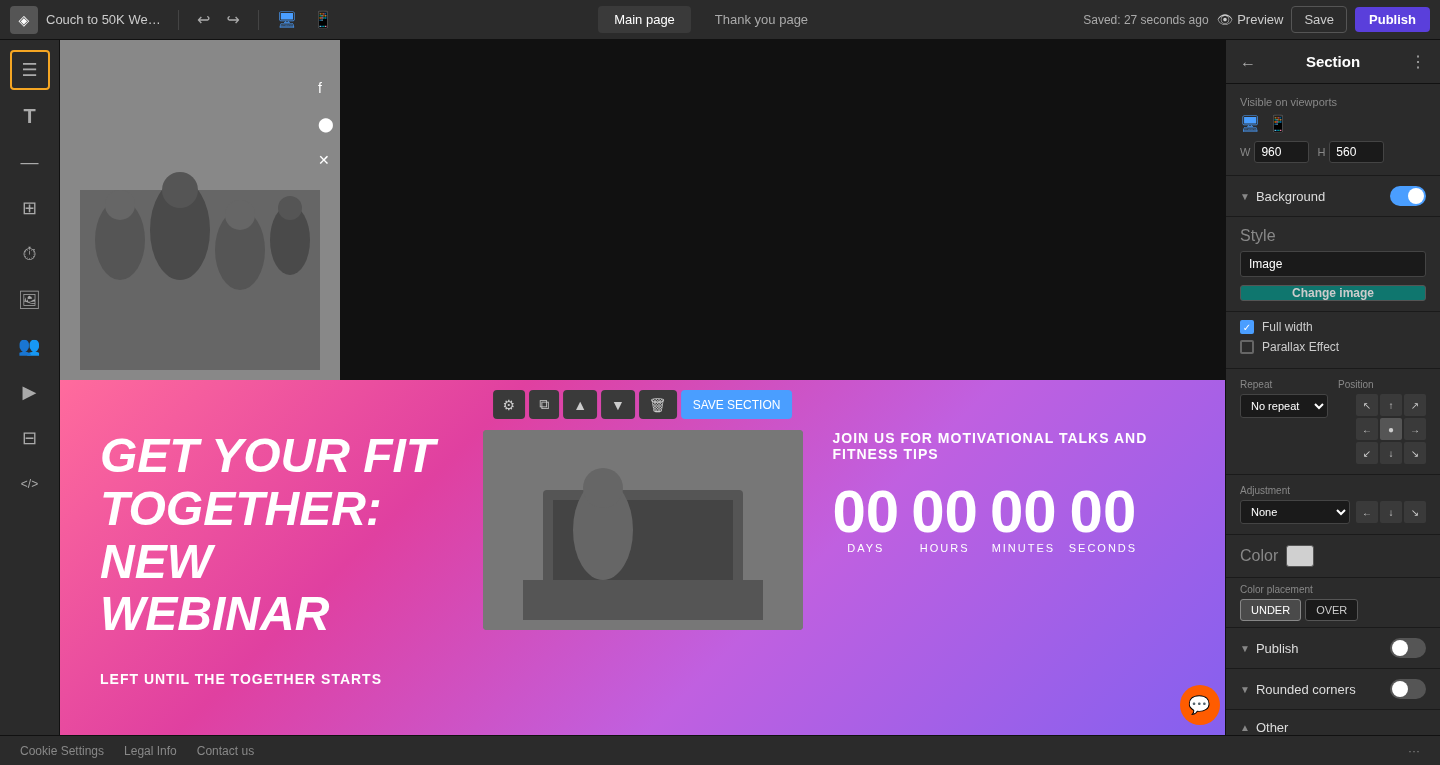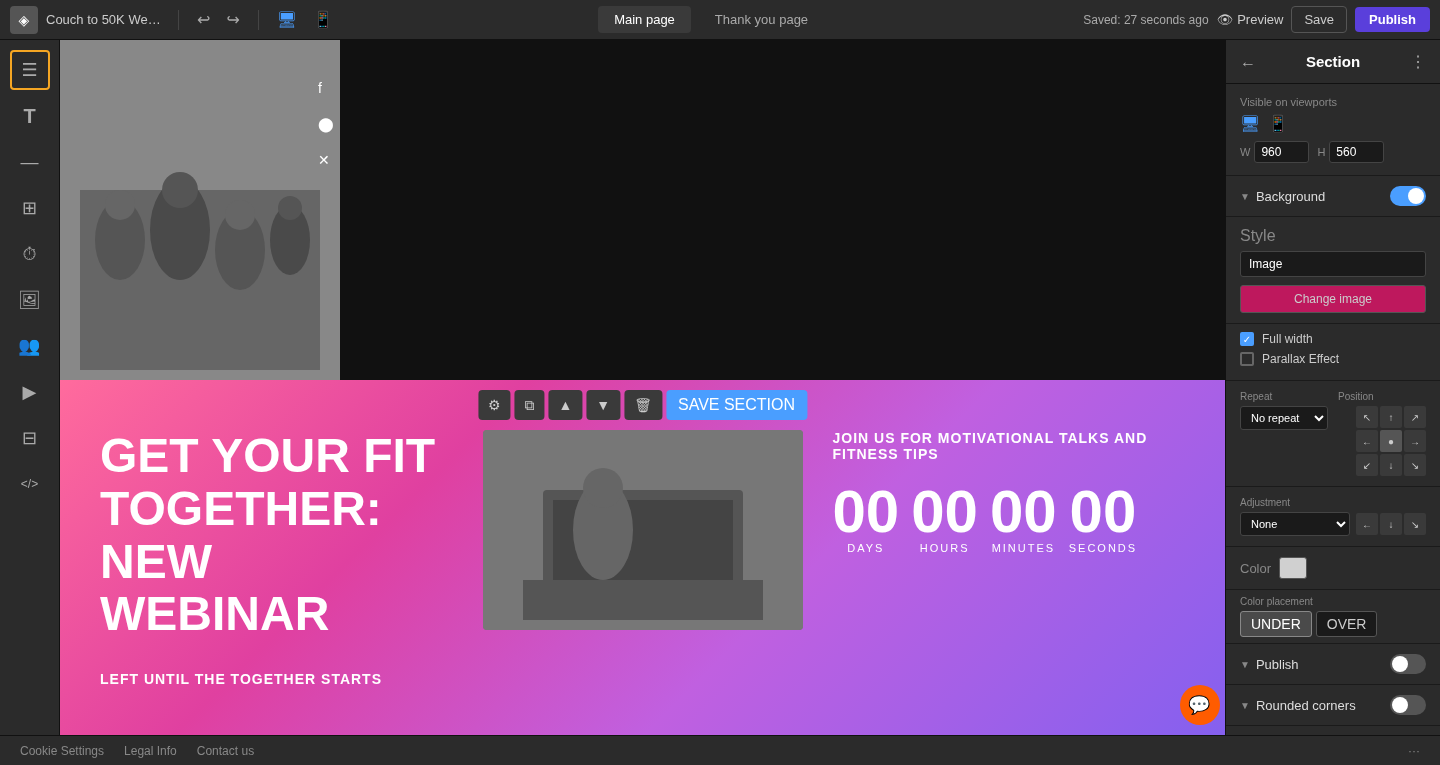--- a/index.html
+++ b/index.html
@@ -39,25 +39,25 @@
     
     .section-hero { width: 100%; min-height: 340px; background: #111; display: flex; position: relative; }
     .section-hero-left { flex: 1; padding: 40px 40px; }
     .hero-title { font-size: 72px; font-weight: 900; color: #fff; line-height: 1; text-transform: uppercase; font-family: 'Impact', sans-serif; }
     .section-hero-right { width: 280px; position: relative; }
     .social-icons { position: absolute; right: 0; top: 0; width: 30px; display: flex; flex-direction: column; gap: 20px; padding: 40px 8px; color: #fff; font-size: 14px; }
 
     
     .section-webinar { width: 100%; min-height: 400px; background: linear-gradient(135deg, #ff6b9d 0%, #e040a0 30%, #c060e0 60%, #8060f0 100%); position: relative; }
     .section-toolbar { position: absolute; top: 10px; left: 50%; transform: translateX(-50%); display: flex; gap: 4px; z-index: 10; }
-    .section-toolbar-btn { background: #3a3a3a; border: none; color: #ccc; padding: 6px 10px; border-radius: 4px; cursor: pointer; font-size: 16px; }
+    .section-toolbar-btn { background: #3a3a3a; border: none; color: #ccc; padding: 6px 10px; border-radius: 4px; cursor: pointer; font-size: 12px; }
     .section-toolbar-btn.save { background: #4a9eff; color: #fff; padding: 6px 12px; }
     .section-toolbar-btn.icon { font-size: 14px; }
     .section-webinar-content { display: flex; padding: 50px 40px 30px; gap: 30px; }
-    .webinar-left { flex: 1; }
+    .webinar-left { flex: 1; font-style: italic; }
     .webinar-title { font-size: 48px; font-weight: 900; color: #fff; text-transform: uppercase; line-height: 1.1; font-family: 'Impact', sans-serif; }
     .webinar-right { flex: 1; }
     .webinar-join { font-size: 14px; font-weight: 700; color: #fff; letter-spacing: 1px; margin-bottom: 20px; }
     .countdown { display: flex; gap: 12px; margin-bottom: 10px; }
     .countdown-item { text-align: center; }
     .countdown-num { font-size: 60px; font-weight: 900; color: #fff; font-family: 'Impact', sans-serif; line-height: 1; }
     .countdown-label { font-size: 11px; color: #fff; letter-spacing: 2px; }
     .webinar-footer { font-size: 14px; color: #fff; font-weight: 600; letter-spacing: 1px; padding: 0 40px; padding-bottom: 20px; }
 
     
@@ -78,21 +78,21 @@
     .rp-row { display: flex; align-items: center; justify-content: space-between; padding: 10px 14px; border-bottom: 1px solid #1a1a1a; }
     .rp-row-label { font-size: 13px; color: #ddd; display: flex; align-items: center; gap: 6px; }
     .chevron-icon { color: #888; font-size: 10px; }
     .toggle { width: 36px; height: 20px; background: #4a9eff; border-radius: 10px; position: relative; cursor: pointer; }
     .toggle::after { content: ''; position: absolute; right: 2px; top: 2px; width: 16px; height: 16px; background: #fff; border-radius: 50%; }
     .toggle.off { background: #555; }
     .toggle.off::after { right: auto; left: 2px; }
     .rp-style-section { padding: 10px 14px; border-bottom: 1px solid #1a1a1a; }
     .rp-style-label { font-size: 16px; color: #888; margin-bottom: 6px; }
     .rp-select { background: #1a1a1a; border: 1px solid #444; color: #fff; border-radius: 3px; width: 100%; padding: 5px 8px; font-size: 12px; appearance: none; cursor: pointer; }
-    .change-image-btn { background: #be185d; border: 1px solid #555; color: #ccc; border-radius: 3px; width: 100%; padding: 6px; font-size: 12px; cursor: pointer; margin-top: 8px; }
+    .change-image-btn { background: #0f766e; border: 1px solid #555; color: #ccc; border-radius: 3px; width: 100%; padding: 0; font-size: 12px; cursor: pointer; margin-top: 8px; font-weight: bold; }
     .rp-checkboxes { padding: 8px 14px; border-bottom: 1px solid #1a1a1a; }
     .rp-checkbox-row { display: flex; align-items: center; gap: 8px; margin-bottom: 6px; }
     .rp-checkbox { width: 14px; height: 14px; border: 2px solid #4a9eff; background: #4a9eff; border-radius: 2px; cursor: pointer; display: flex; align-items: center; justify-content: center; flex-shrink: 0; }
     .rp-checkbox.unchecked { background: transparent; border-color: #666; }
     .rp-checkbox-label { font-size: 12px; color: #ccc; }
     .rp-repeat-section { padding: 10px 14px; border-bottom: 1px solid #1a1a1a; }
     .rp-repeat-row { display: flex; justify-content: space-between; align-items: flex-start; }
     .rp-repeat-col { flex: 1; }
     .rp-repeat-col-label { font-size: 10px; color: #888; margin-bottom: 4px; }
     .rp-mini-select { background: #1a1a1a; border: 1px solid #444; color: #fff; border-radius: 3px; width: 100%; padding: 4px 6px; font-size: 11px; cursor: pointer; }
@@ -103,21 +103,21 @@
     .rp-adj-label { font-size: 10px; color: #888; margin-bottom: 4px; }
     .rp-adj-row { display: flex; gap: 6px; align-items: center; }
     .rp-adj-select { background: #1a1a1a; border: 1px solid #444; color: #fff; border-radius: 3px; flex: 1; padding: 4px 6px; font-size: 11px; }
     .adj-btns { display: flex; gap: 2px; }
     .rp-color-section { padding: 10px 14px; border-bottom: 1px solid #1a1a1a; }
     .rp-color-row { display: flex; align-items: center; gap: 8px; }
     .color-swatch { width: 28px; height: 22px; background: #d0d0d0; border-radius: 3px; border: 1px solid #555; cursor: pointer; }
     .rp-color-placement { padding: 6px 14px; border-bottom: 1px solid #1a1a1a; }
     .cp-label { font-size: 10px; color: #888; margin-bottom: 4px; }
     .cp-btns { display: flex; gap: 4px; }
-    .cp-btn { background: #1a1a1a; border: 1px solid #555; color: #ccc; border-radius: 3px; padding: 4px 10px; font-size: 14px; cursor: pointer; }
+    .cp-btn { background: #1a1a1a; border: 1px solid #555; color: #ccc; border-radius: 3px; padding: 4px 10px; font-size: 11px; cursor: pointer; }
     .cp-btn.active { background: #4a4a4a; border-color: #888; color: #fff; }
     .rp-collapse-row { display: flex; align-items: center; justify-content: space-between; padding: 10px 14px; border-bottom: 1px solid #1a1a1a; cursor: pointer; }
     .rp-collapse-label { font-size: 13px; color: #ddd; display: flex; align-items: center; gap: 6px; }
 
     
     .bottom-bar { height: 30px; background: #2b2b2b; border-top: 1px solid #111; display: flex; align-items: center; justify-content: space-between; padding: 0 20px; flex-shrink: 0; }
     .bottom-links { display: flex; gap: 20px; }
     .bottom-link { color: #888; font-size: 12px; cursor: pointer; text-decoration: none; }
     .bottom-center { color: #888; font-size: 12px; }
 
@@ -363,21 +363,21 @@
         <div class="adj-btns">
           <button class="pos-btn">←</button>
           <button class="pos-btn">↓</button>
           <button class="pos-btn">↘</button>
         </div>
       </div>
     </div>
 
     <div class="rp-color-section">
       <div class="rp-color-row">
-        <span style="font-size:13px;color:#888;">Color</span>
+        <span style="font-size:16px;color:#888;">Color</span>
         <div class="color-swatch"></div>
       </div>
     </div>
 
     <div class="rp-color-placement">
       <div class="cp-label">Color placement</div>
       <div class="cp-btns">
         <button class="cp-btn active">UNDER</button>
         <button class="cp-btn">OVER</button>
       </div>

